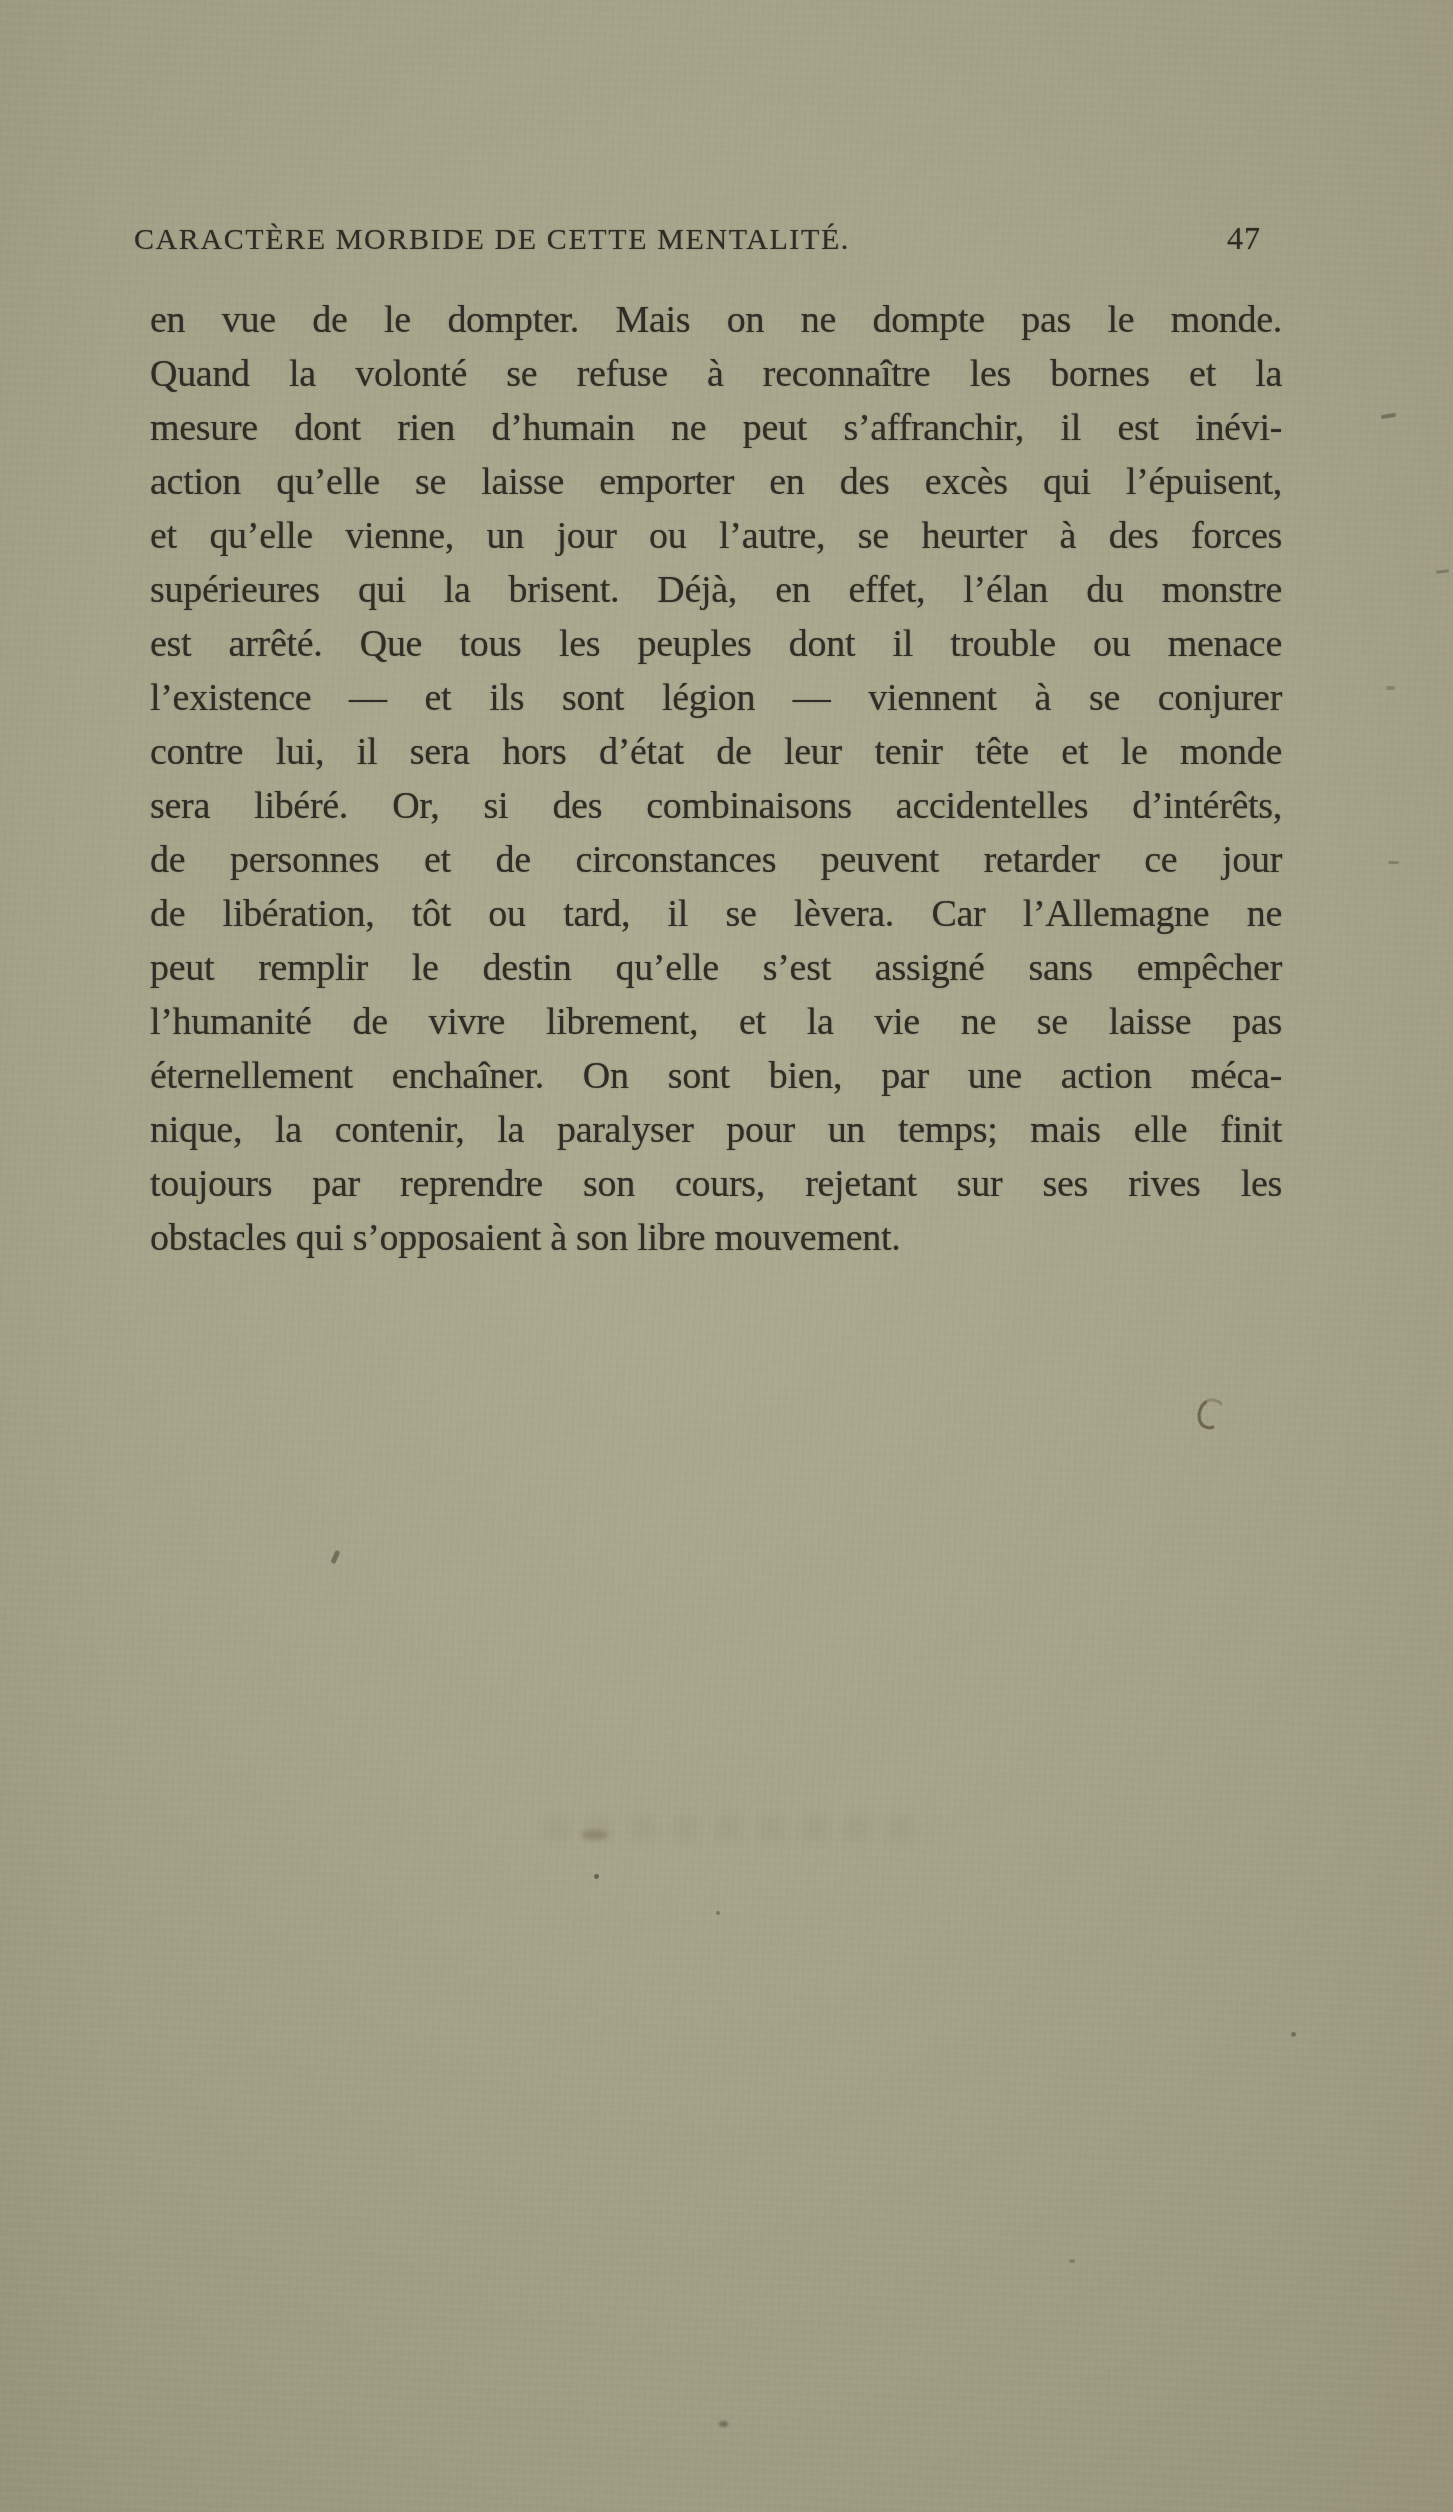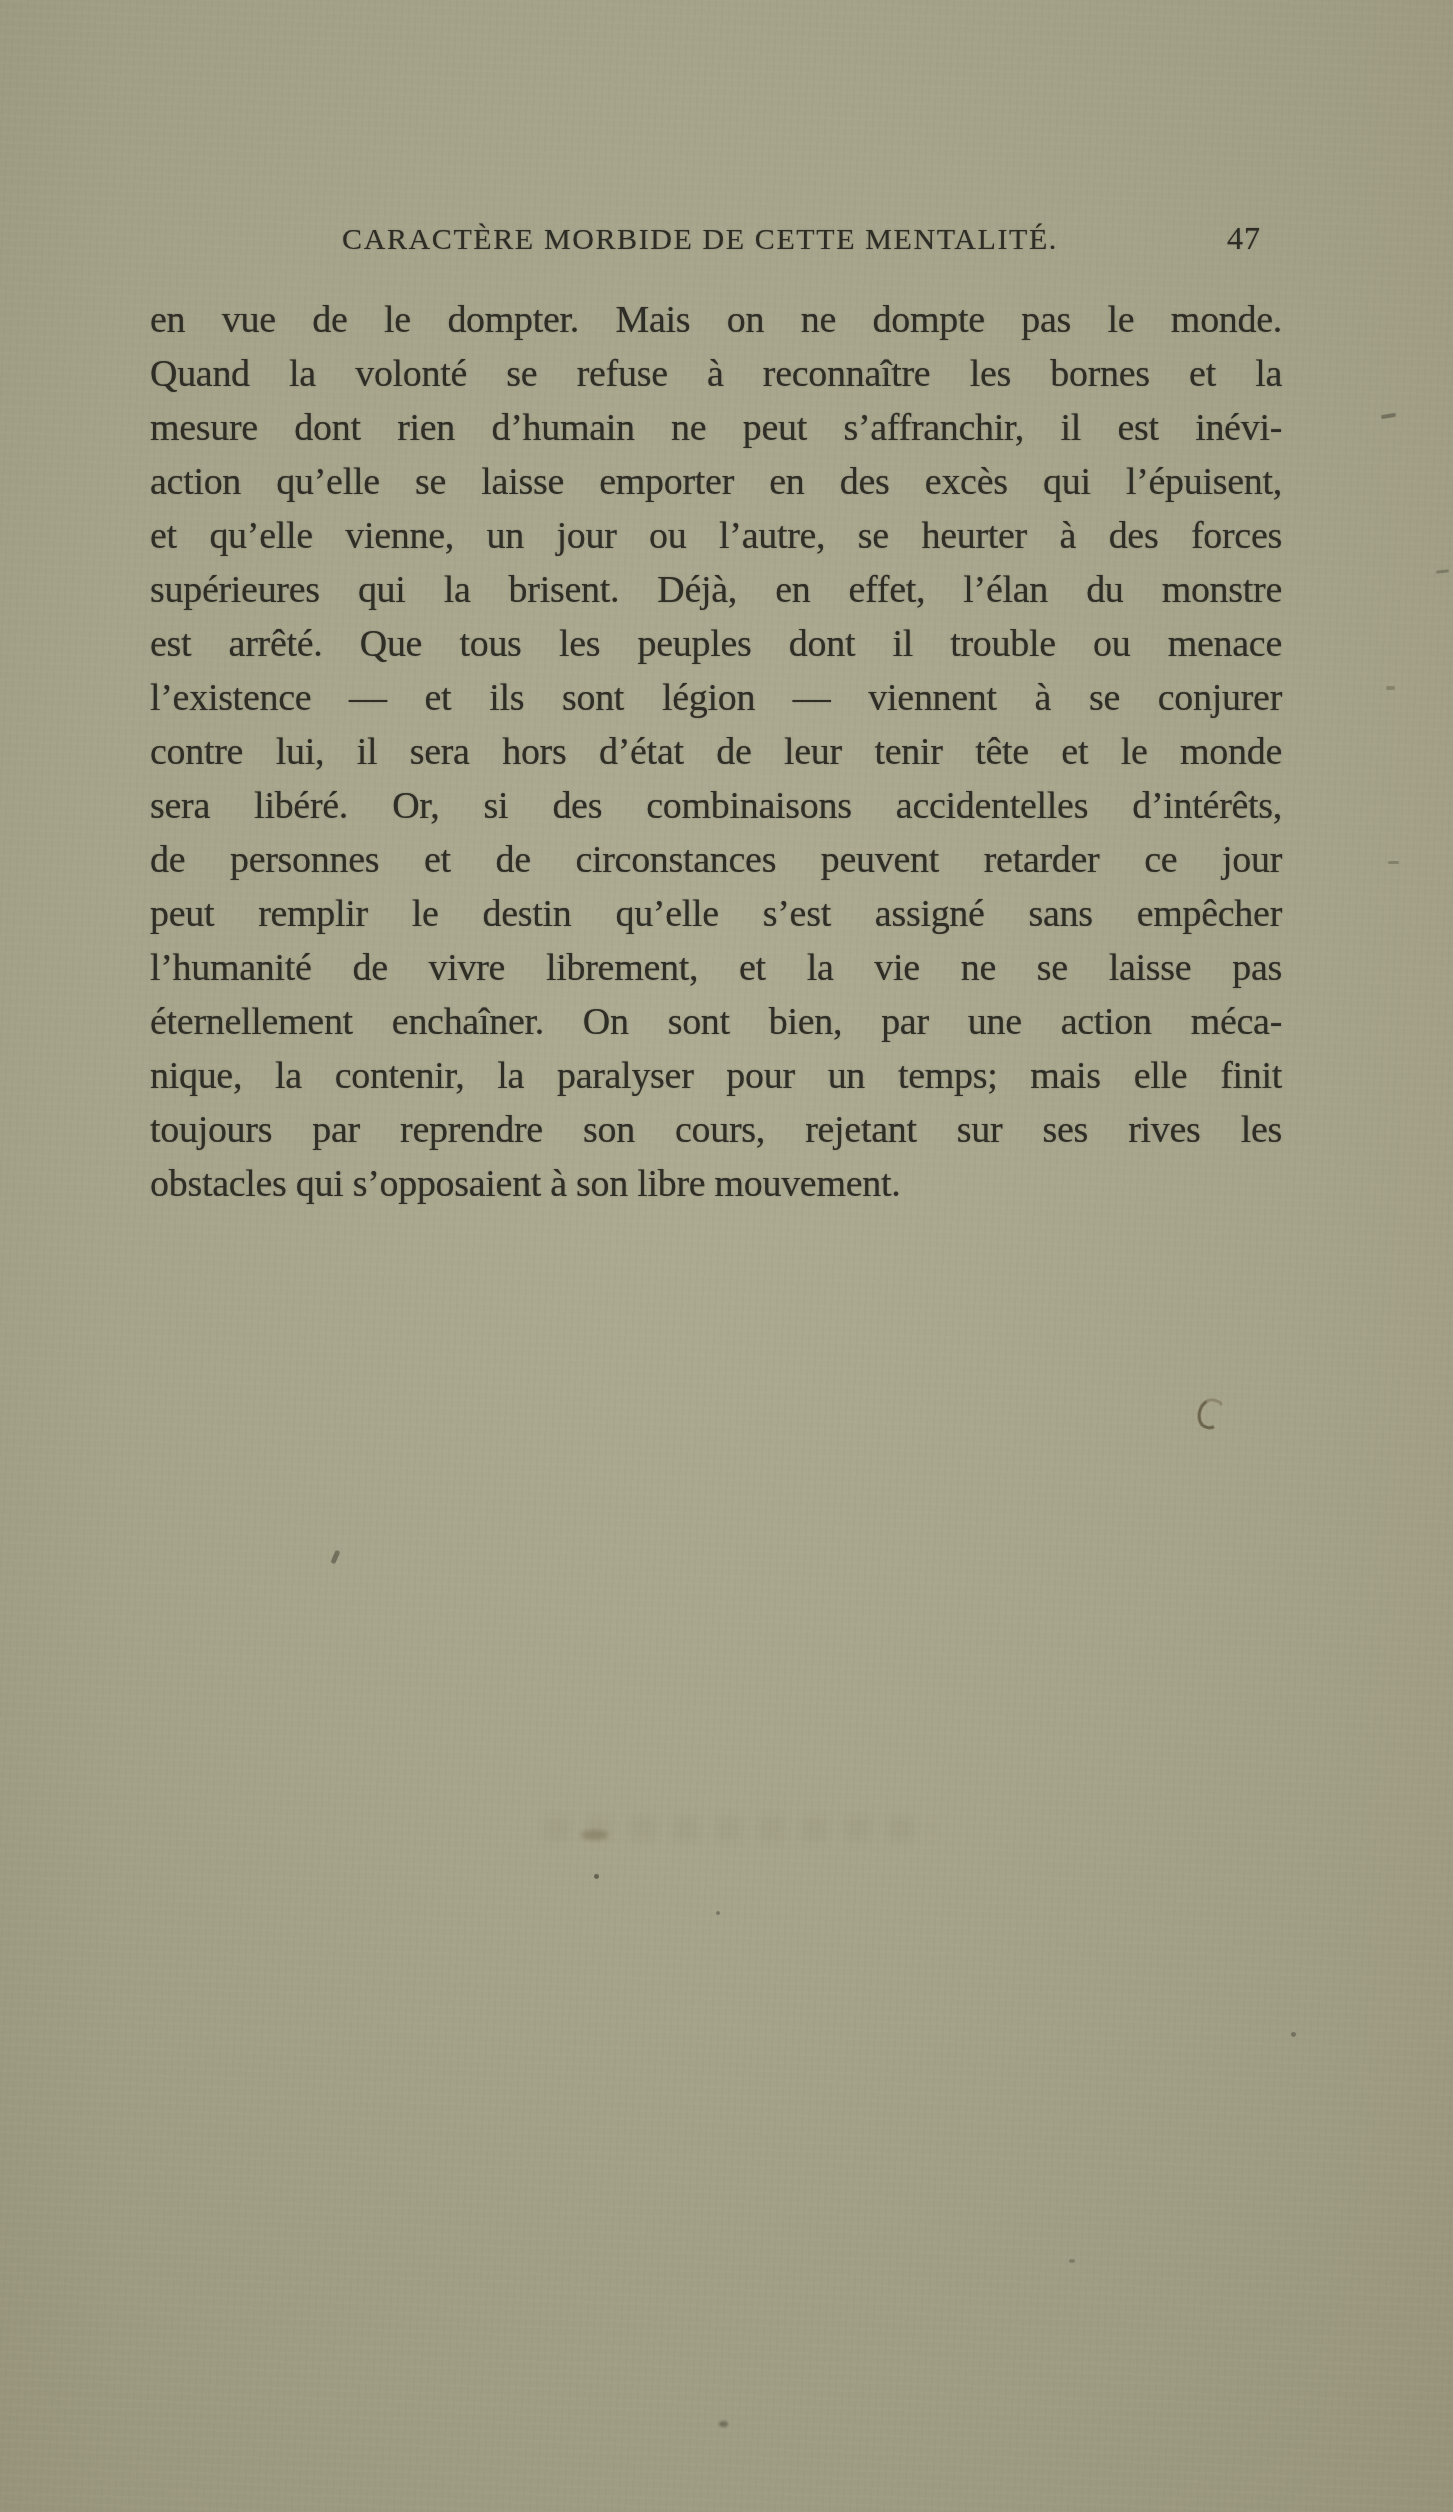--- a/index.html
+++ b/index.html
@@ -33,21 +33,21 @@
   .running-header {
     position: absolute;
     top: 222px;
     left: 134px;
     width: 1132px;
     height: 43px;
     color: #2e2d25;
   }
   .header-title {
     width: 100%;
-    text-align: center;
+    text-align: left;
     font-size: 30px;
     letter-spacing: 1.6px;
     white-space: nowrap;
     text-shadow: 0 0 1.2px rgba(44,44,36,0.55);
   }
   .folio {
     position: absolute;
     top: -1.9px;
     left: 1093px;
     font-size: 32px;
@@ -119,20 +119,21 @@
     <div class="line">Quand la volonté se refuse à reconnaître les bornes et la</div>
     <div class="line">mesure dont rien d’humain ne peut s’affranchir, il est inévi-</div>
     <div class="line">action qu’elle se laisse emporter en des excès qui l’épuisent,</div>
     <div class="line">et qu’elle vienne, un jour ou l’autre, se heurter à des forces</div>
     <div class="line">supérieures qui la brisent. Déjà, en effet, l’élan du monstre</div>
     <div class="line">est arrêté. Que tous les peuples dont il trouble ou menace</div>
     <div class="line">l’existence — et ils sont légion — viennent à se conjurer</div>
     <div class="line">contre lui, il sera hors d’état de leur tenir tête et le monde</div>
     <div class="line">sera libéré. Or, si des combinaisons accidentelles d’intérêts,</div>
     <div class="line">de personnes et de circonstances peuvent retarder ce jour</div>
+    <div class="line">de libération, tôt ou tard, il se lèvera. Car l’Allemagne ne</div>
     <div class="line">peut remplir le destin qu’elle s’est assigné sans empêcher</div>
     <div class="line">l’humanité de vivre librement, et la vie ne se laisse pas</div>
     <div class="line">éternellement enchaîner. On sont bien, par une action méca-</div>
     <div class="line">nique, la contenir, la paralyser pour un temps; mais elle finit</div>
     <div class="line">toujours par reprendre son cours, rejetant sur ses rives les</div>
     <div class="line last">obstacles qui s’opposaient à son libre mouvement.</div>
   </div>
 
   <div class="stain" style="left:1381px; top:414px; width:14.6px; height:3.9px; background:rgba(70,69,54,0.5); transform:rotate(-10deg); border-radius:1.9px; filter:blur(0.5px);"></div>
   <div class="stain" style="left:1436px; top:570px; width:12.6px; height:2.9px; background:rgba(80,78,60,0.45); transform:rotate(-6deg); border-radius:1.9px; filter:blur(0.5px);"></div>

